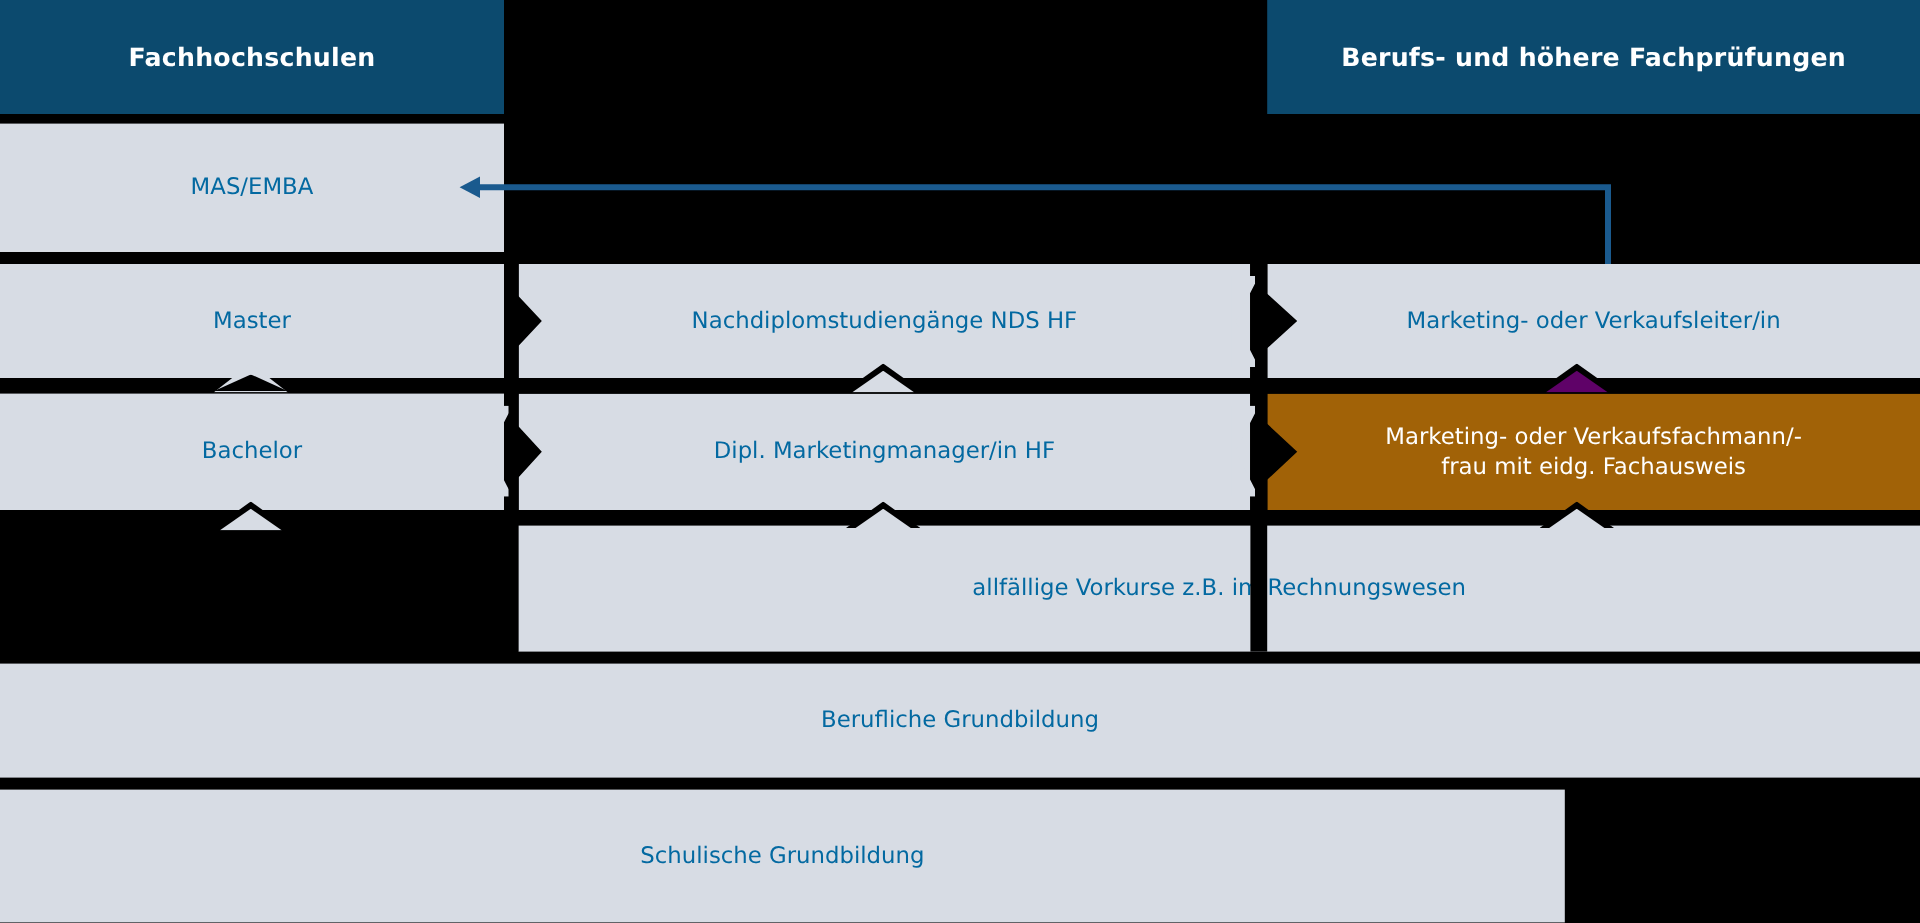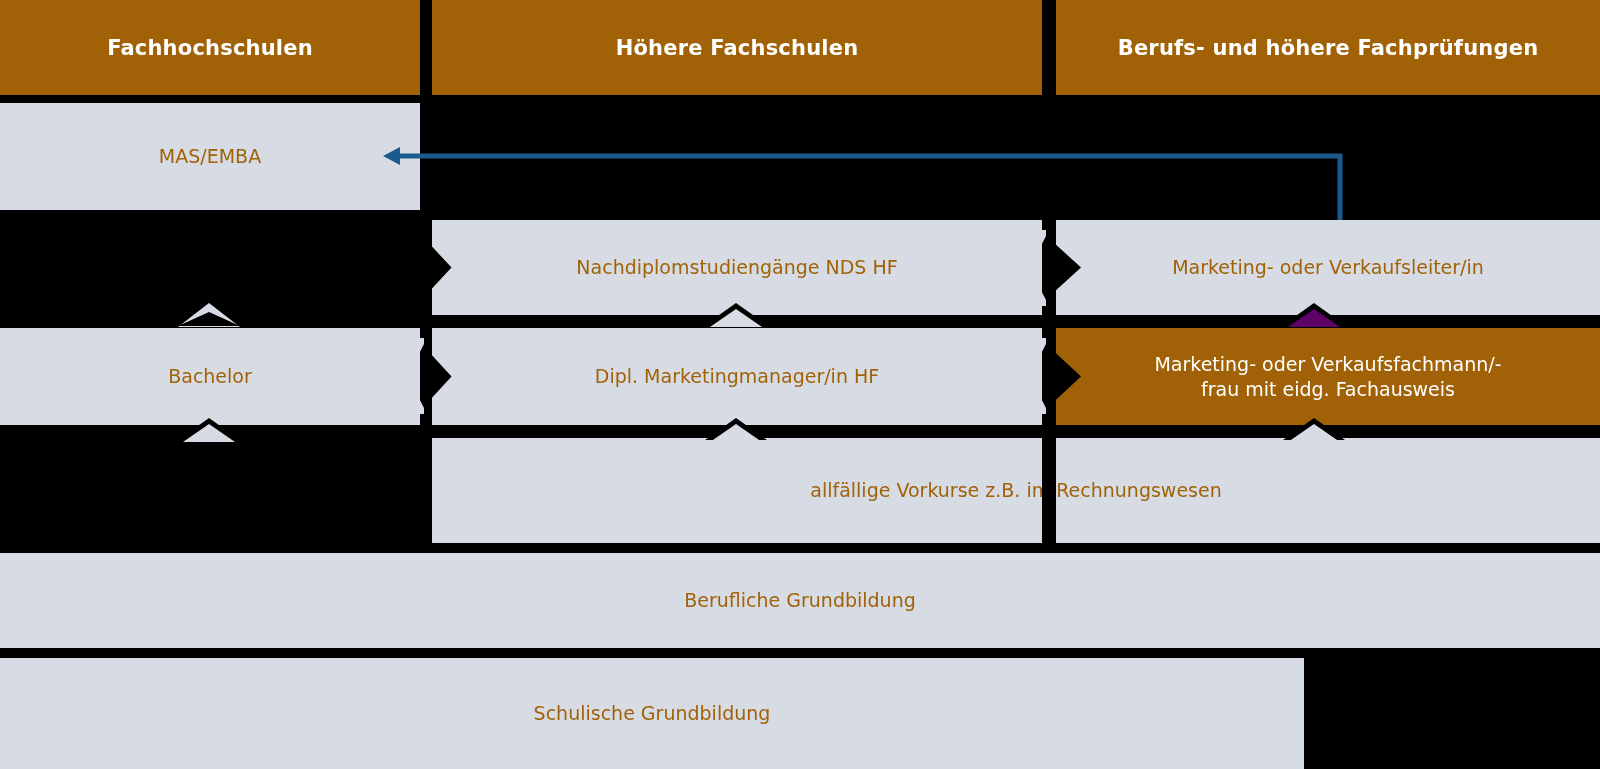--- a/index.html
+++ b/index.html
@@ -9,39 +9,39 @@
     position:relative;
     width:1600px;height:769px;
     background:#000000;
     overflow:hidden;
   }
 
   
   .hdr{
     position:absolute;
     top:0;height:95px;
-    background:#a16207;
+    background:#0c4a6e;
     display:flex;align-items:center;justify-content:center;
     color:#ffffff;
     font-size:21px;
     font-weight:bold;
     letter-spacing:.2px;
     box-sizing:border-box;
     padding:0 8px;
     text-align:center;
   }
   #hdr0{left:0;width:420px;}
   #hdr1{left:432px;width:610px;}
   #hdr2{left:1056px;width:544px;}
 
   
   .cell{
     position:absolute;
     background:#d7dce4;
-    color:#a16207;
+    color:#0369a1;
     font-size:19px;
     display:flex;align-items:center;justify-content:center;
     text-align:center;
     box-sizing:border-box;
     padding:0 14px;
     line-height:1.28;
   }
   .cell.purple{background:#a16207;color:#ffffff;}
 
   
@@ -71,25 +71,25 @@
 
   
   #connector{position:absolute;left:0;top:0;width:1600px;height:769px;pointer-events:none;}
 </style>
 </head>
 <body>
 
 <div id="stage">
 
   <div class="hdr" id="hdr0">Fachhochschulen</div>
-  <div class="hdr" id="hdr1">Höhere Fachschulen</div>
   <div class="hdr" id="hdr2">Berufs- und höhere Fachprüfungen</div>
 
   <div class="cell" style="left:0;top:103px;width:420px;height:107px;">MAS/EMBA</div>
 
+  <div class="cell" style="left:0;top:220px;width:420px;height:95px;">Master</div>
 
   <div class="cell clip-left" style="left:432px;top:220px;width:610px;height:95px;">Nachdiplomstudiengänge NDS HF</div>
 
   <div class="cell clip-left-wide" style="left:1056px;top:220px;width:544px;height:95px;">
     <div>
       <div>Marketing- oder Verkaufsleiter/in</div>
     </div>
   </div>
 
   <div class="uparrow" style="left:178px;top:303px;width:62px;height:24px;"></div>

